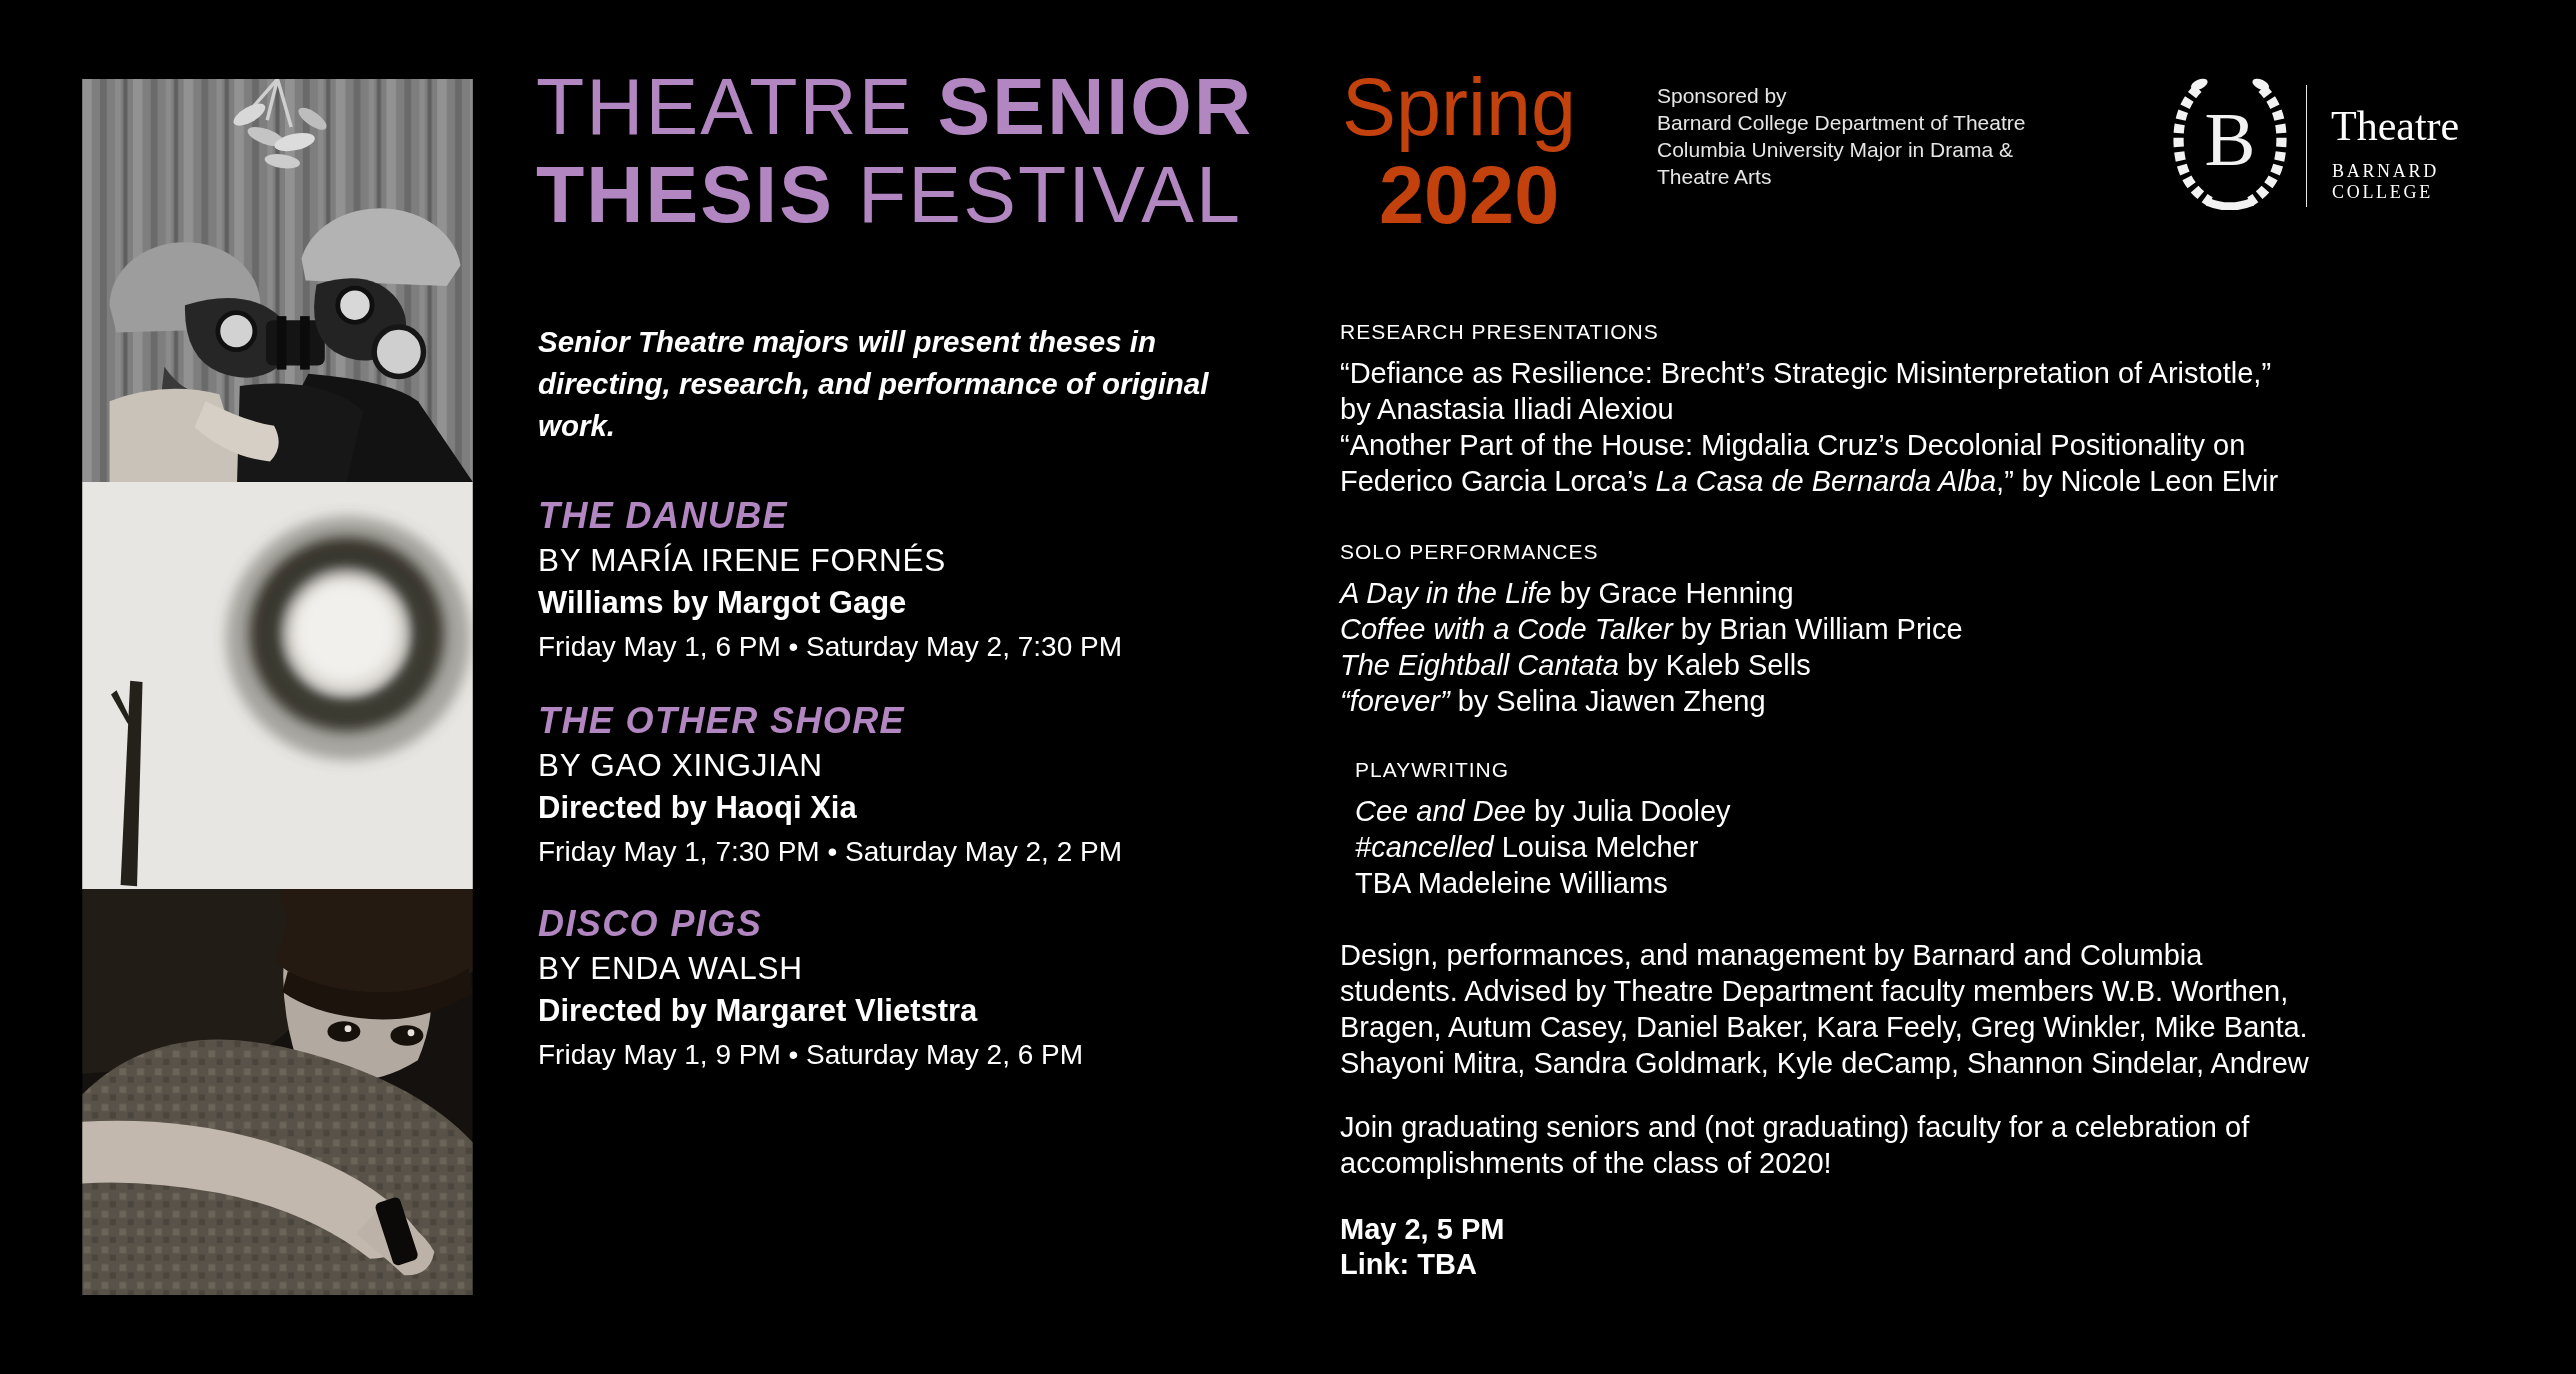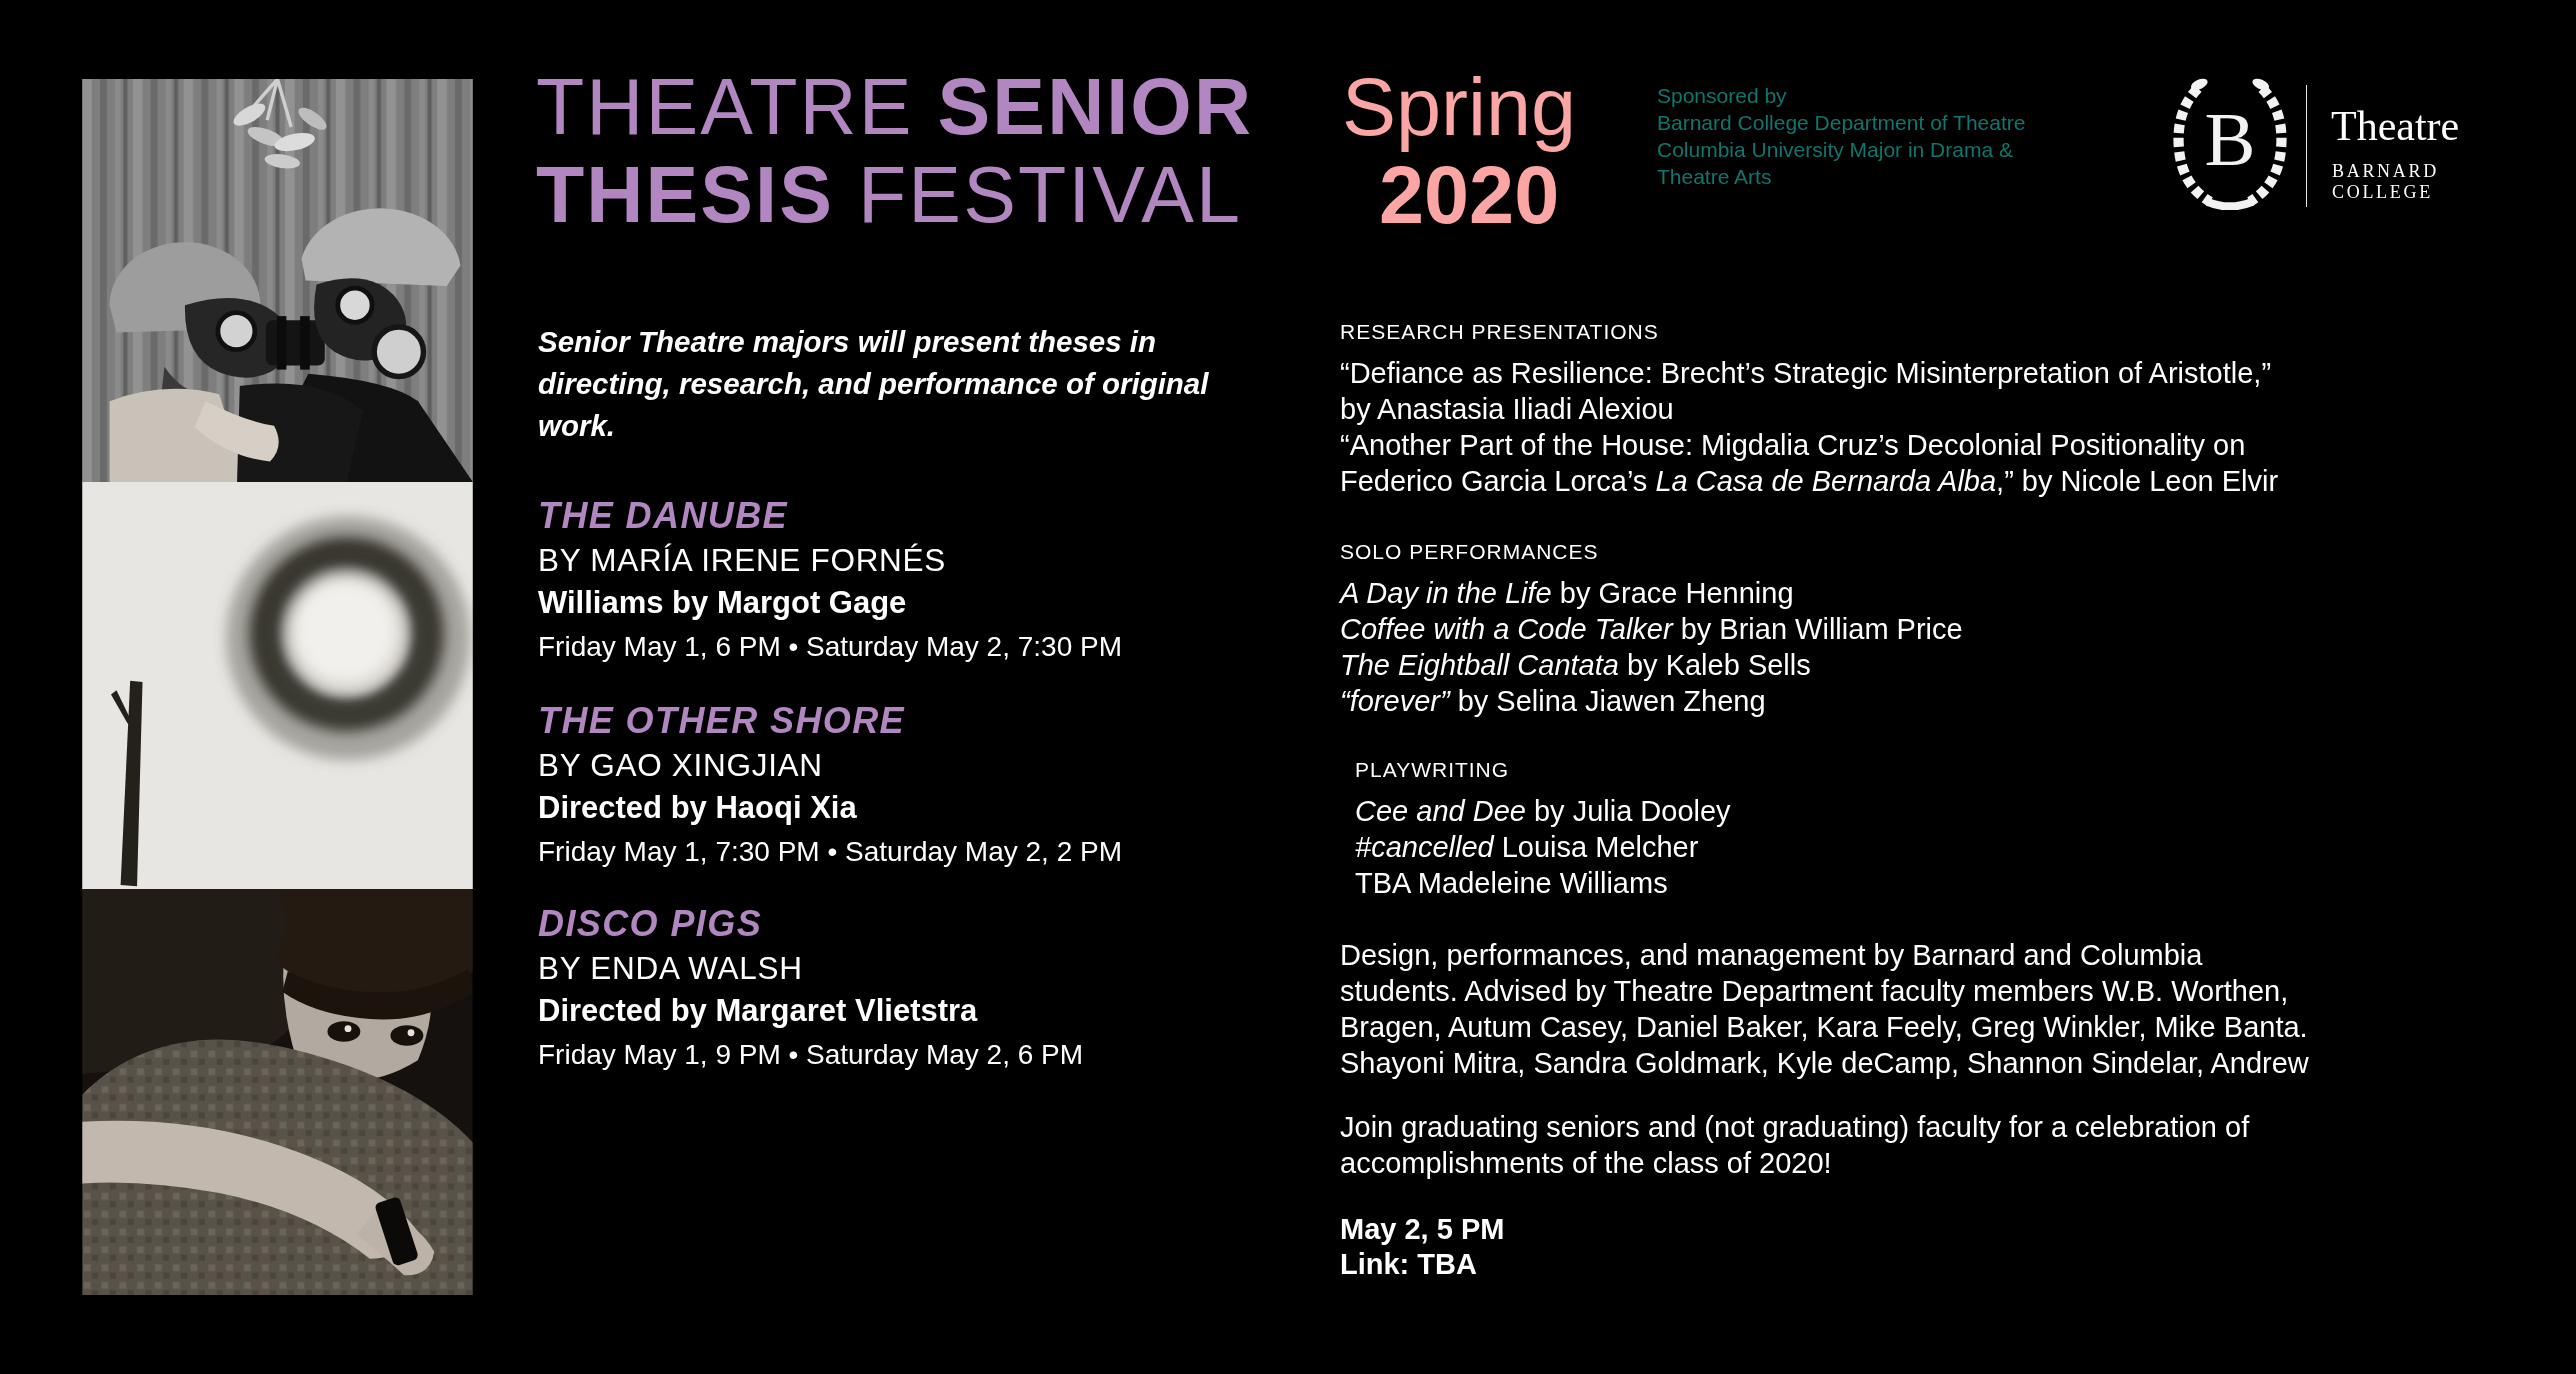--- a/index.html
+++ b/index.html
@@ -4,23 +4,23 @@
 <style>
   html,body{margin:0;padding:0;background:#000;}
   .poster{position:relative;width:2576px;height:1374px;background:#000;overflow:hidden;
           font-family:"Liberation Sans",sans-serif;color:#fff;}
   .abs{position:absolute;}
 
   
   .main-title{left:536px;top:63px;font-size:79px;line-height:88px;letter-spacing:2.1px;
               color:#b286c0;font-weight:400;white-space:nowrap;}
   .main-title .bold{font-weight:700;}
-  .season{left:1342px;top:63px;font-size:81px;line-height:88px;color:#fca5a5;white-space:nowrap;}
+  .season{left:1342px;top:63px;font-size:81px;line-height:88px;color:#c2410c;white-space:nowrap;}
   .season .yr{font-weight:700;margin-left:37px;}
-  .sponsor{left:1657px;top:82px;font-size:21px;line-height:27px;color:#0f766e;}
+  .sponsor{left:1657px;top:82px;font-size:21px;line-height:27px;color:#e5e5e5;}
 
   .logo{left:2172px;top:66px;width:329px;height:158px;}
   .logo-wreath{position:absolute;left:0;top:9.6px;}
   .logo-divider{position:absolute;left:134px;top:19px;width:1.4px;height:122px;background:#e8e8e8;}
   .logo-name{position:absolute;left:159px;top:36px;font-family:"Liberation Serif",serif;
              font-size:42px;color:#fff;}
   .logo-college{position:absolute;left:160px;top:95px;font-family:"Liberation Serif",serif;
                 font-size:18px;letter-spacing:2.7px;color:#fff;}
 
   

